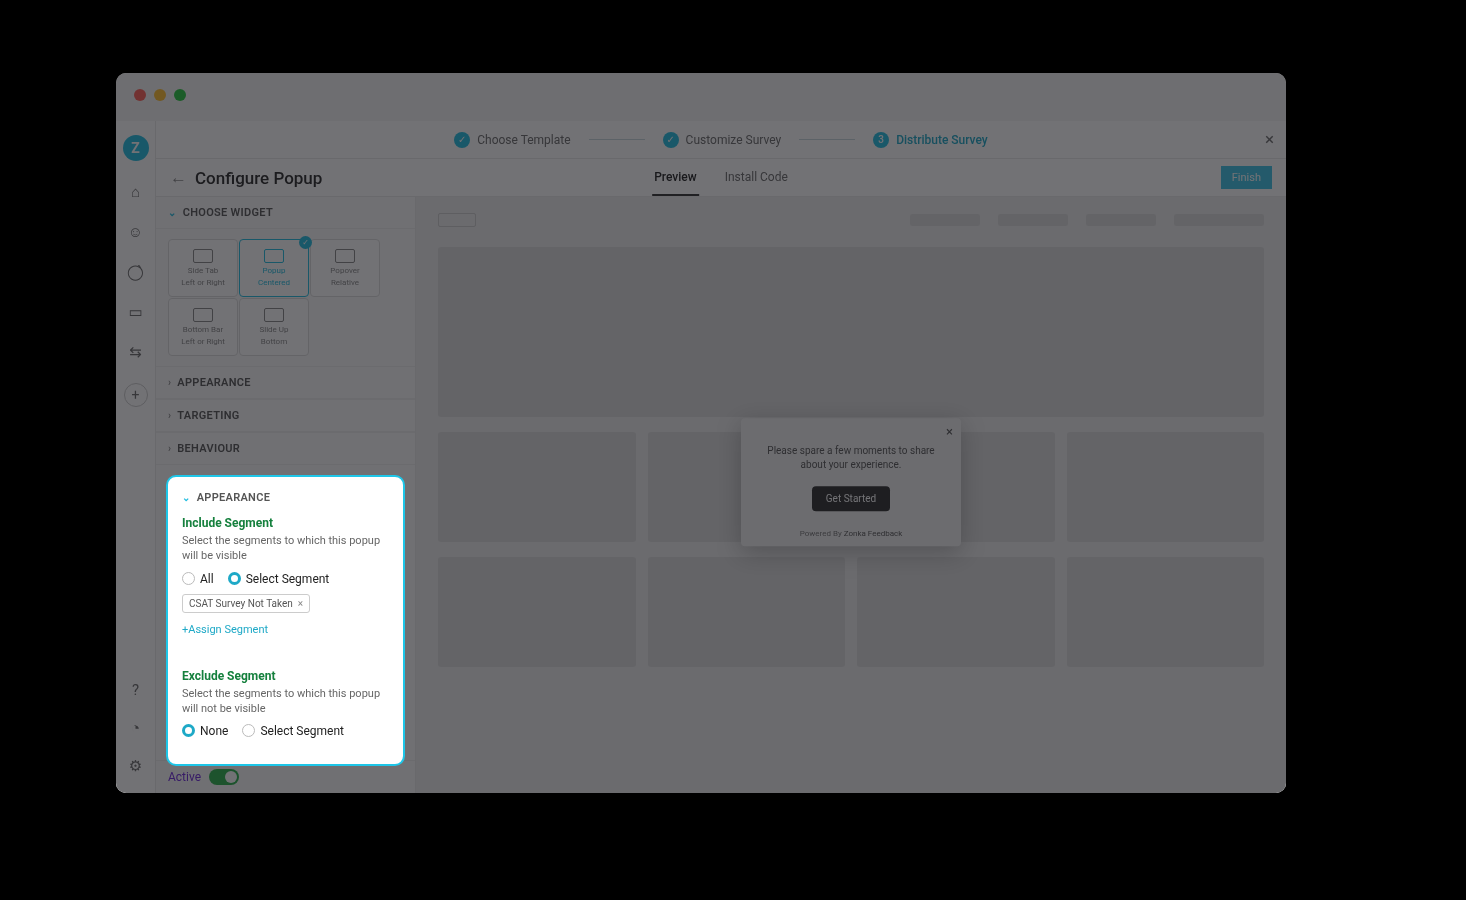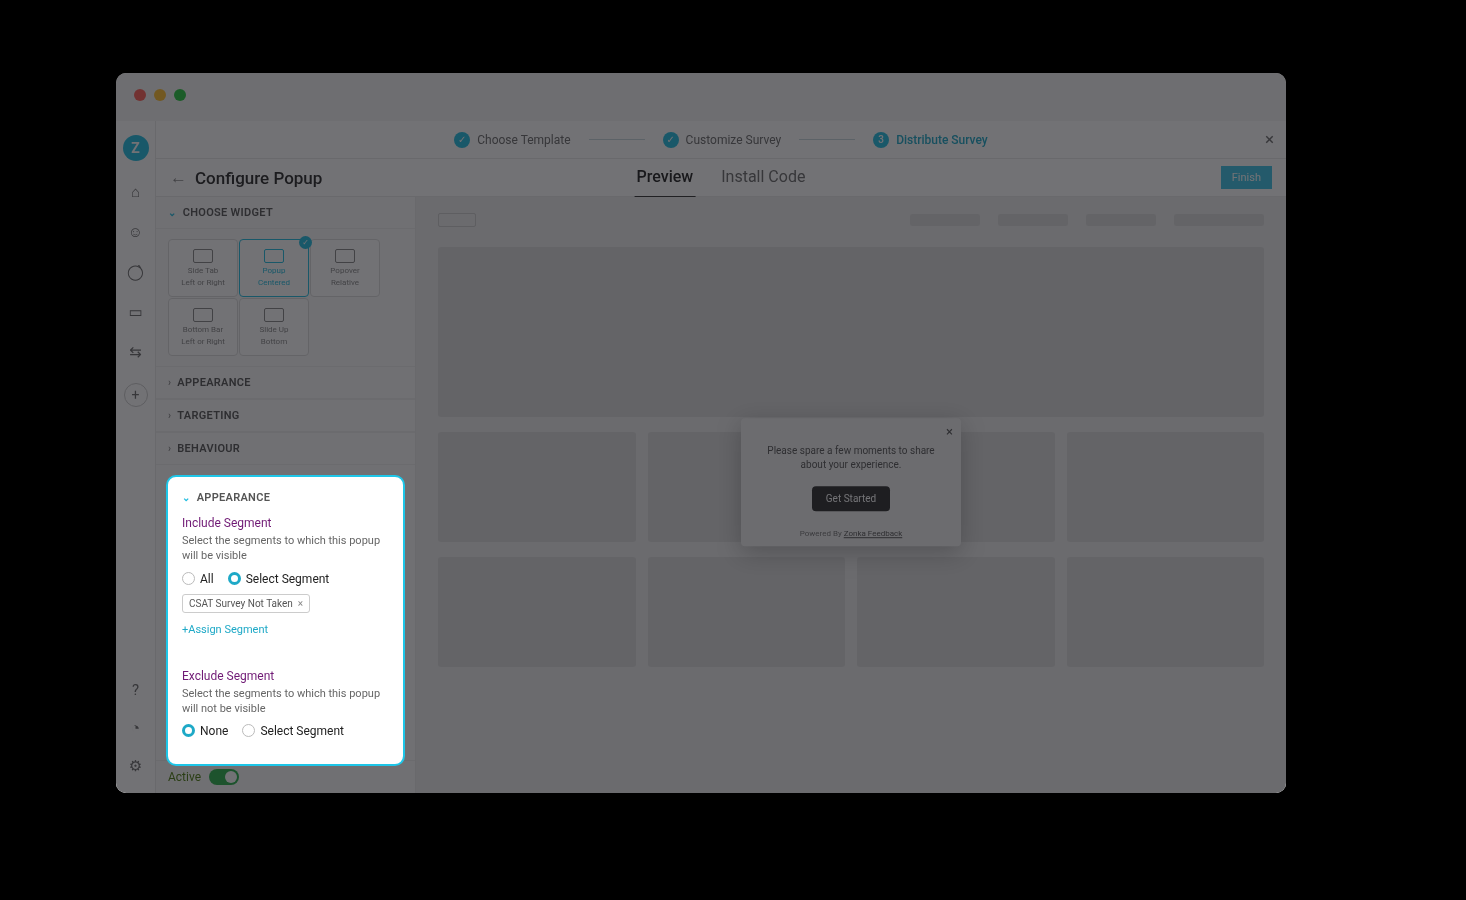--- a/index.html
+++ b/index.html
@@ -16,61 +16,61 @@
 .add-circle{width:24px;height:24px;border:1px solid #ccc;border-radius:50%;display:flex;align-items:center;justify-content:center;color:#6b6b6b;font-size:14px}
 .top-steps{position:absolute;left:40px;right:0;top:48px;height:38px;background:#fff;border-bottom:1px solid #e8e8e8;display:flex;align-items:center;justify-content:center;gap:18px;font-size:12px;color:#6b6b6b}
 .step{display:flex;align-items:center;gap:7px}
 .step-dot{width:16px;height:16px;border-radius:50%;background:#22bde0;color:#fff;font-size:10px;display:flex;align-items:center;justify-content:center}
 .step.active{color:#1ea9c7;font-weight:500}
 .step-line{width:56px;height:1px;background:#c9d6dc}
 .close-x{position:absolute;right:12px;top:8px;font-size:17px;color:#6b6b6b;cursor:pointer}
 .header-bar{position:absolute;left:40px;right:0;top:86px;height:38px;background:#fff;border-bottom:1px solid #e8e8e8;display:flex;align-items:center;padding:0 14px}
 .back-arrow{color:#888;font-size:17px;margin-right:8px;cursor:pointer}
 .page-title{font-size:17px;font-weight:500;color:#2a2a2a}
-.tabs-center{position:absolute;left:50%;transform:translateX(-50%);display:flex;gap:24px;font-size:16px;color:#6b6b6b}
+.tabs-center{position:absolute;left:50%;transform:translateX(-50%);display:flex;gap:24px;font-size:12px;color:#6b6b6b}
 .tab{padding:10px 2px;cursor:pointer}
 .tab.active{color:#222;border-bottom:2px solid #333;font-weight:500}
 .finish-btn{margin-left:auto;background:#3cc4e6;color:#fff;border:none;padding:5px 11px;border-radius:0;font-size:11px;cursor:pointer}
 .sidebar{position:absolute;left:40px;top:124px;width:260px;bottom:0;background:#fafafa;border-right:1px solid #e8e8e8;overflow-y:auto}
 .section-head{padding:9px 12px;font-size:11px;font-weight:600;color:#555;letter-spacing:.3px;display:flex;align-items:center;gap:6px;border-bottom:1px solid #eee;border-top:1px solid #eee;cursor:pointer}
 .section-head.first{border-top:none}
 .chev{color:#22bde0;font-size:10px}
 .chev.right{color:#888}
 .widget-grid{padding:10px 12px;display:flex;flex-wrap:wrap;gap:1px}
 .widget-card{width:70px;height:58px;border:1px solid #ddd;border-radius:4px;display:flex;flex-direction:column;align-items:center;justify-content:center;gap:3px;font-size:8px;color:#888;text-align:center;cursor:pointer;background:#fff}
 .widget-card.selected{border:1px solid #22bde0;color:#22bde0;position:relative}
 .widget-card.selected::after{content:"✓";position:absolute;top:-4px;right:-4px;width:13px;height:13px;background:#22bde0;color:#fff;border-radius:50%;font-size:8px;display:flex;align-items:center;justify-content:center}
 .widget-ic{width:20px;height:14px;border:1px solid currentColor;border-radius:2px;position:relative}
 .segmenting-panel{margin:10px;padding:14px 14px 18px;background:#fff;border:2px solid #1ec6e8;border-radius:10px;position:relative;z-index:100}
 .seg-head{font-size:11px;font-weight:600;color:#555;letter-spacing:.3px;display:flex;align-items:center;gap:6px;margin-bottom:12px}
-.seg-sub-title{font-size:12px;font-weight:400;color:#701a75;margin-bottom:4px}
+.seg-sub-title{font-size:12px;font-weight:700;color:#15803d;margin-bottom:4px}
 .seg-desc{font-size:11px;color:#666;line-height:1.35;margin-bottom:8px}
 .radio-row{display:flex;align-items:center;gap:14px;font-size:12px;color:#222;margin-bottom:8px}
 .radio{display:flex;align-items:flex-start;gap:5px;cursor:pointer}
 .r{width:13px;height:13px;border:1px solid #bbb;border-radius:50%;display:inline-block;position:relative}
 .r.on{border:3px solid #1ea9c7}
 .tag-row{display:flex;align-items:flex-start;gap:10px;flex-wrap:wrap}
 .tag{border:1px solid #ccc;border-radius:3px;padding:3px 6px;font-size:10px;color:#555;display:flex;align-items:center;gap:5px}
 .tag-x{color:#888;cursor:pointer}
 .assign-link{color:#1ea9c7;font-size:11px;cursor:pointer}
 .seg-block2{margin-top:33px}
-.active-row{position:absolute;left:0;right:0;bottom:0;padding:8px 12px;font-size:12px;color:#4d7c0f;display:flex;align-items:center;gap:8px;background:#fafafa;border-top:1px solid #eee}
+.active-row{position:absolute;left:0;right:0;bottom:0;padding:8px 12px;font-size:12px;color:#6d28d9;display:flex;align-items:center;gap:8px;background:#fafafa;border-top:1px solid #eee}
 .toggle{width:30px;height:16px;background:#2bb24c;border-radius:10px;position:relative;cursor:pointer}
 .toggle::after{content:"";position:absolute;right:2px;top:2px;width:12px;height:12px;background:#fff;border-radius:50%}
 .canvas{position:absolute;left:300px;top:124px;right:0;bottom:0;background:#ededed}
 .mock-top{position:absolute;top:14px;left:22px;right:22px;height:18px;display:flex;gap:18px;align-items:center}
 .mock-pill{height:12px;background:#ddd;border-radius:2px}
 .mock-logo{width:38px;height:14px;border:1px solid #ccc;border-radius:2px}
 .mock-card{background:#dcdcdc;border-radius:3px}
 .popup{position:absolute;left:50%;top:50%;transform:translate(-50%,-60%);width:220px;background:#f1f1f1;border-radius:4px;box-shadow:0 6px 24px rgba(0,0,0,0.25);padding:16px 14px 8px;text-align:center}
 .popup-x{position:absolute;right:8px;top:6px;font-size:13px;color:#555;cursor:pointer}
 .popup-text{font-size:10px;color:#555;line-height:1.4;margin:10px 0 14px}
 .popup-btn{background:#2d2d2d;color:#fff;border:none;padding:7px 14px;border-radius:4px;font-size:10px;cursor:pointer}
 .powered{font-size:8px;color:#777;margin-top:18px}
-.powered a{color:#555;text-decoration:underline}
+.powered a{color:#555;}
 </style>
 </head>
 <body>
 
 <div class="viewport">
 
   <div class="traffic-lights">
     <div class="dot red"></div>
     <div class="dot yellow"></div>
     <div class="dot green"></div>

